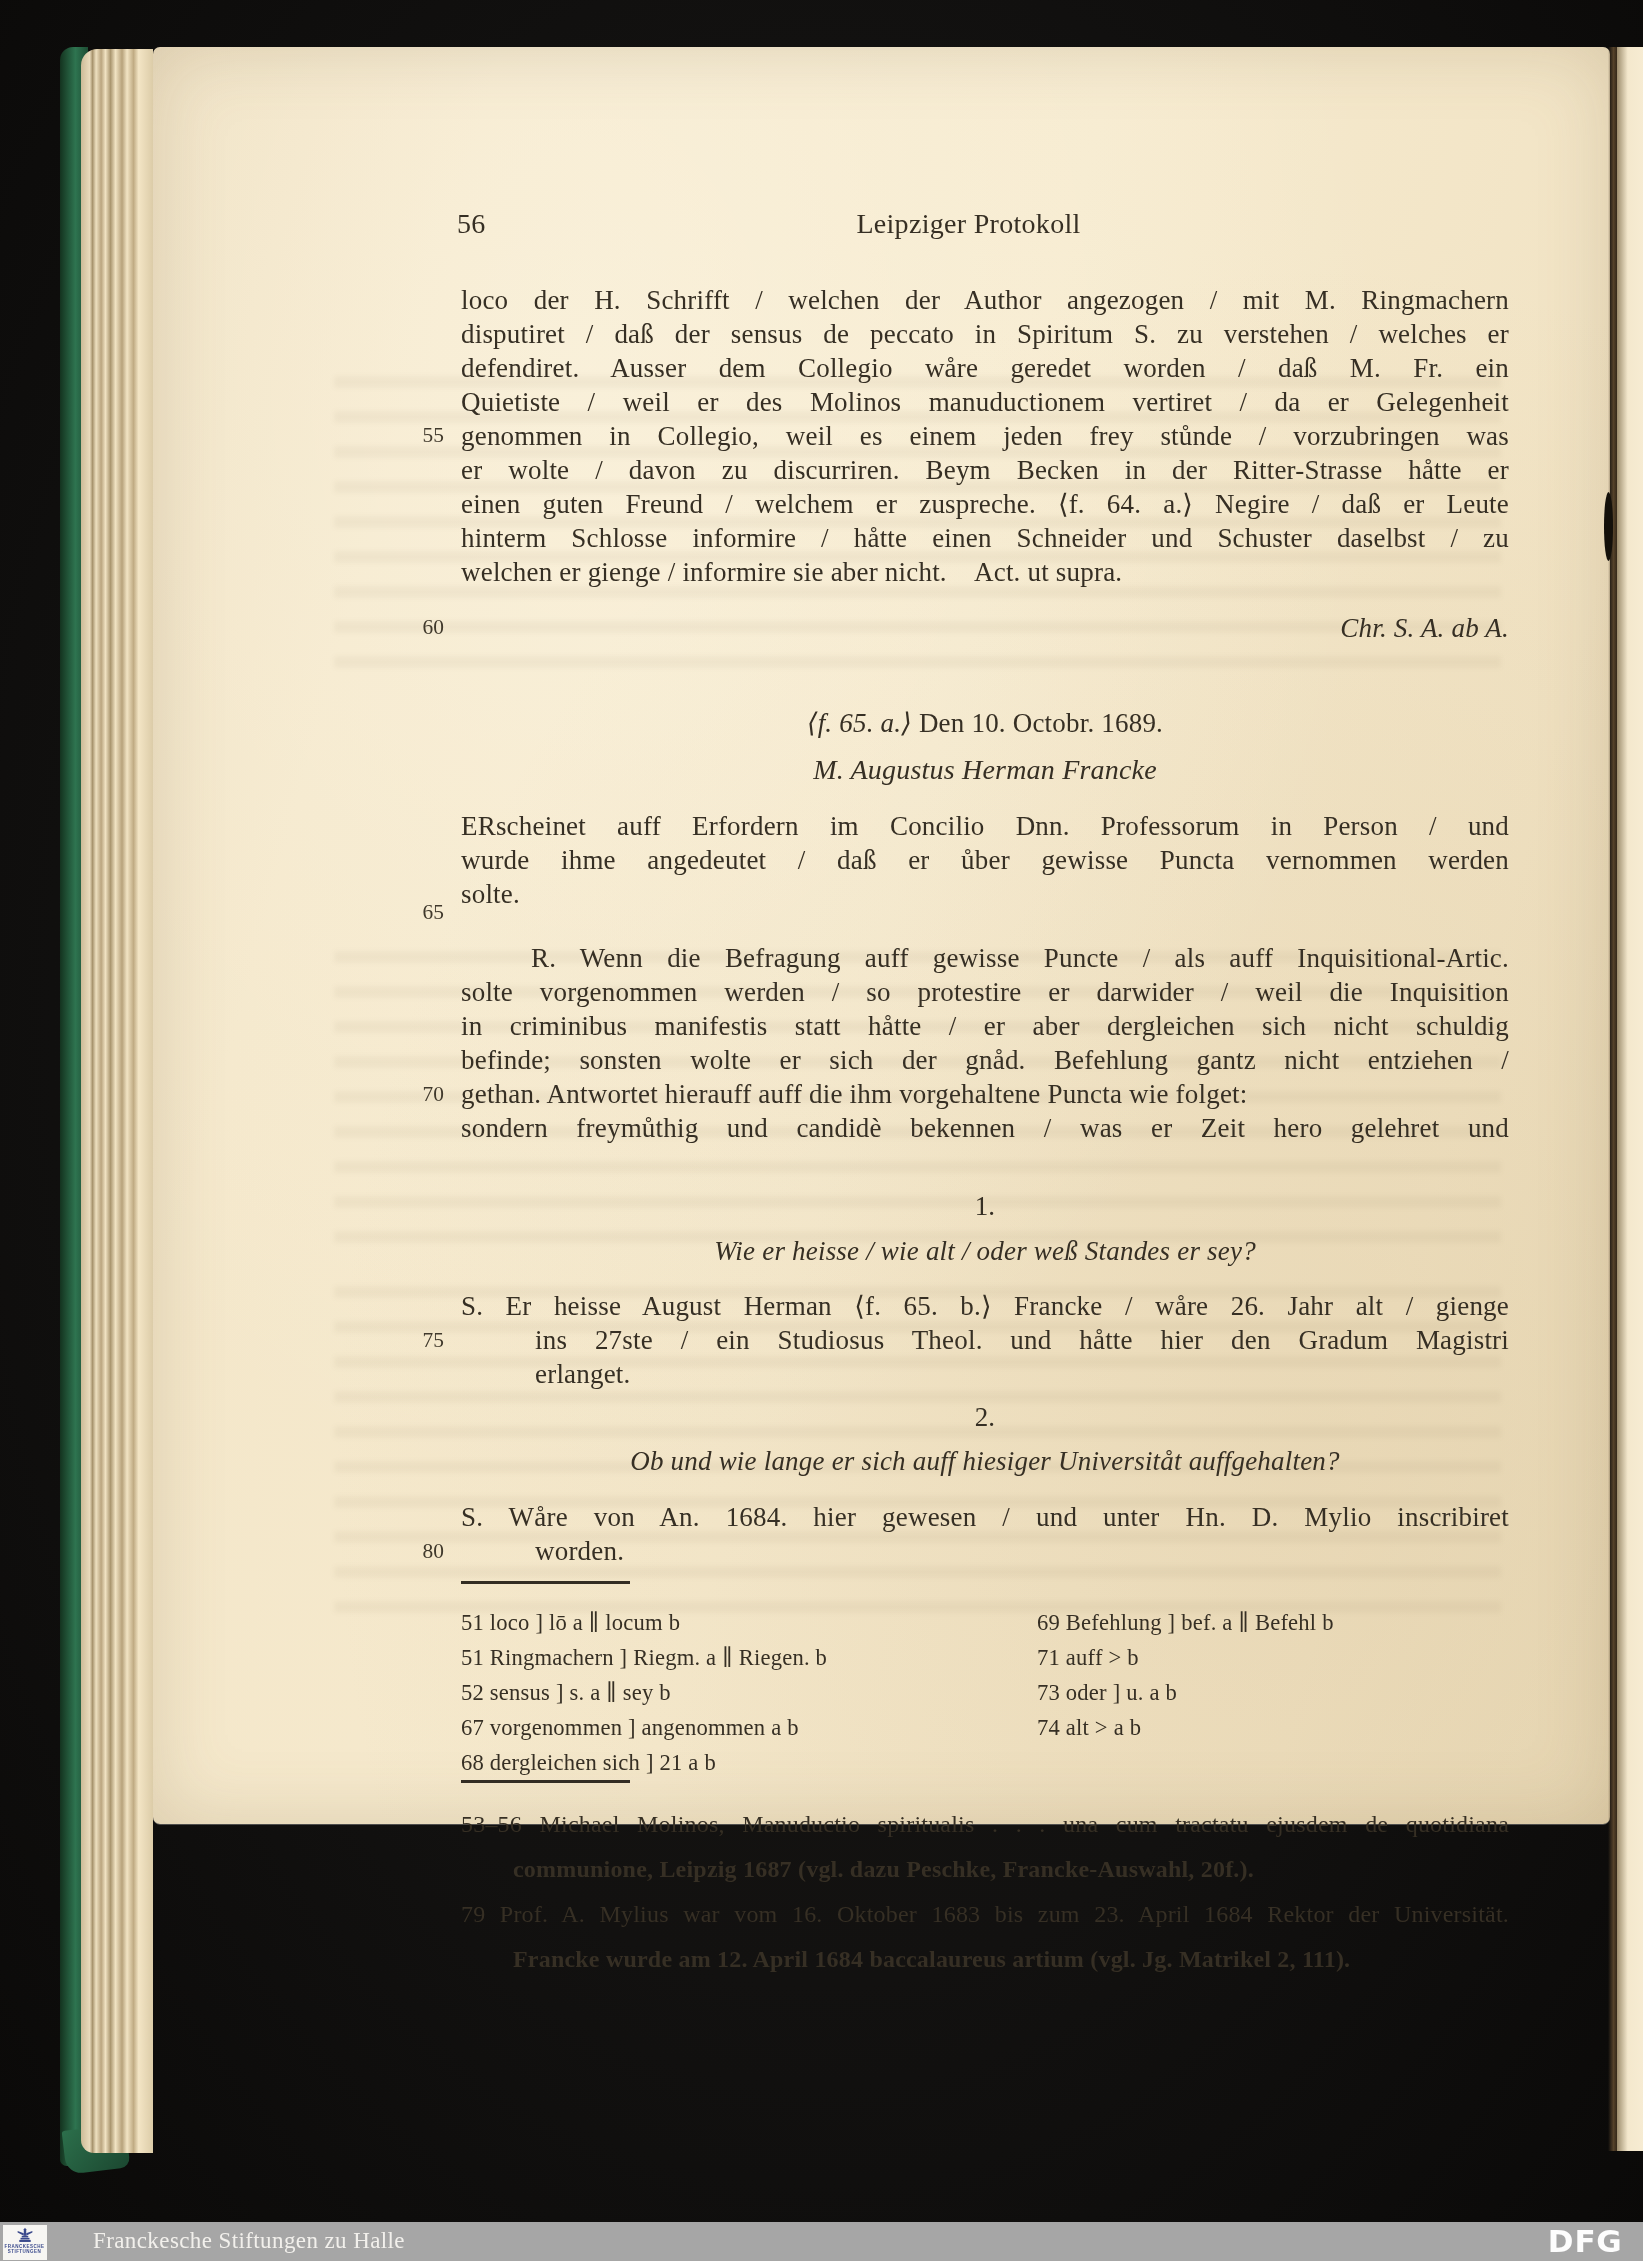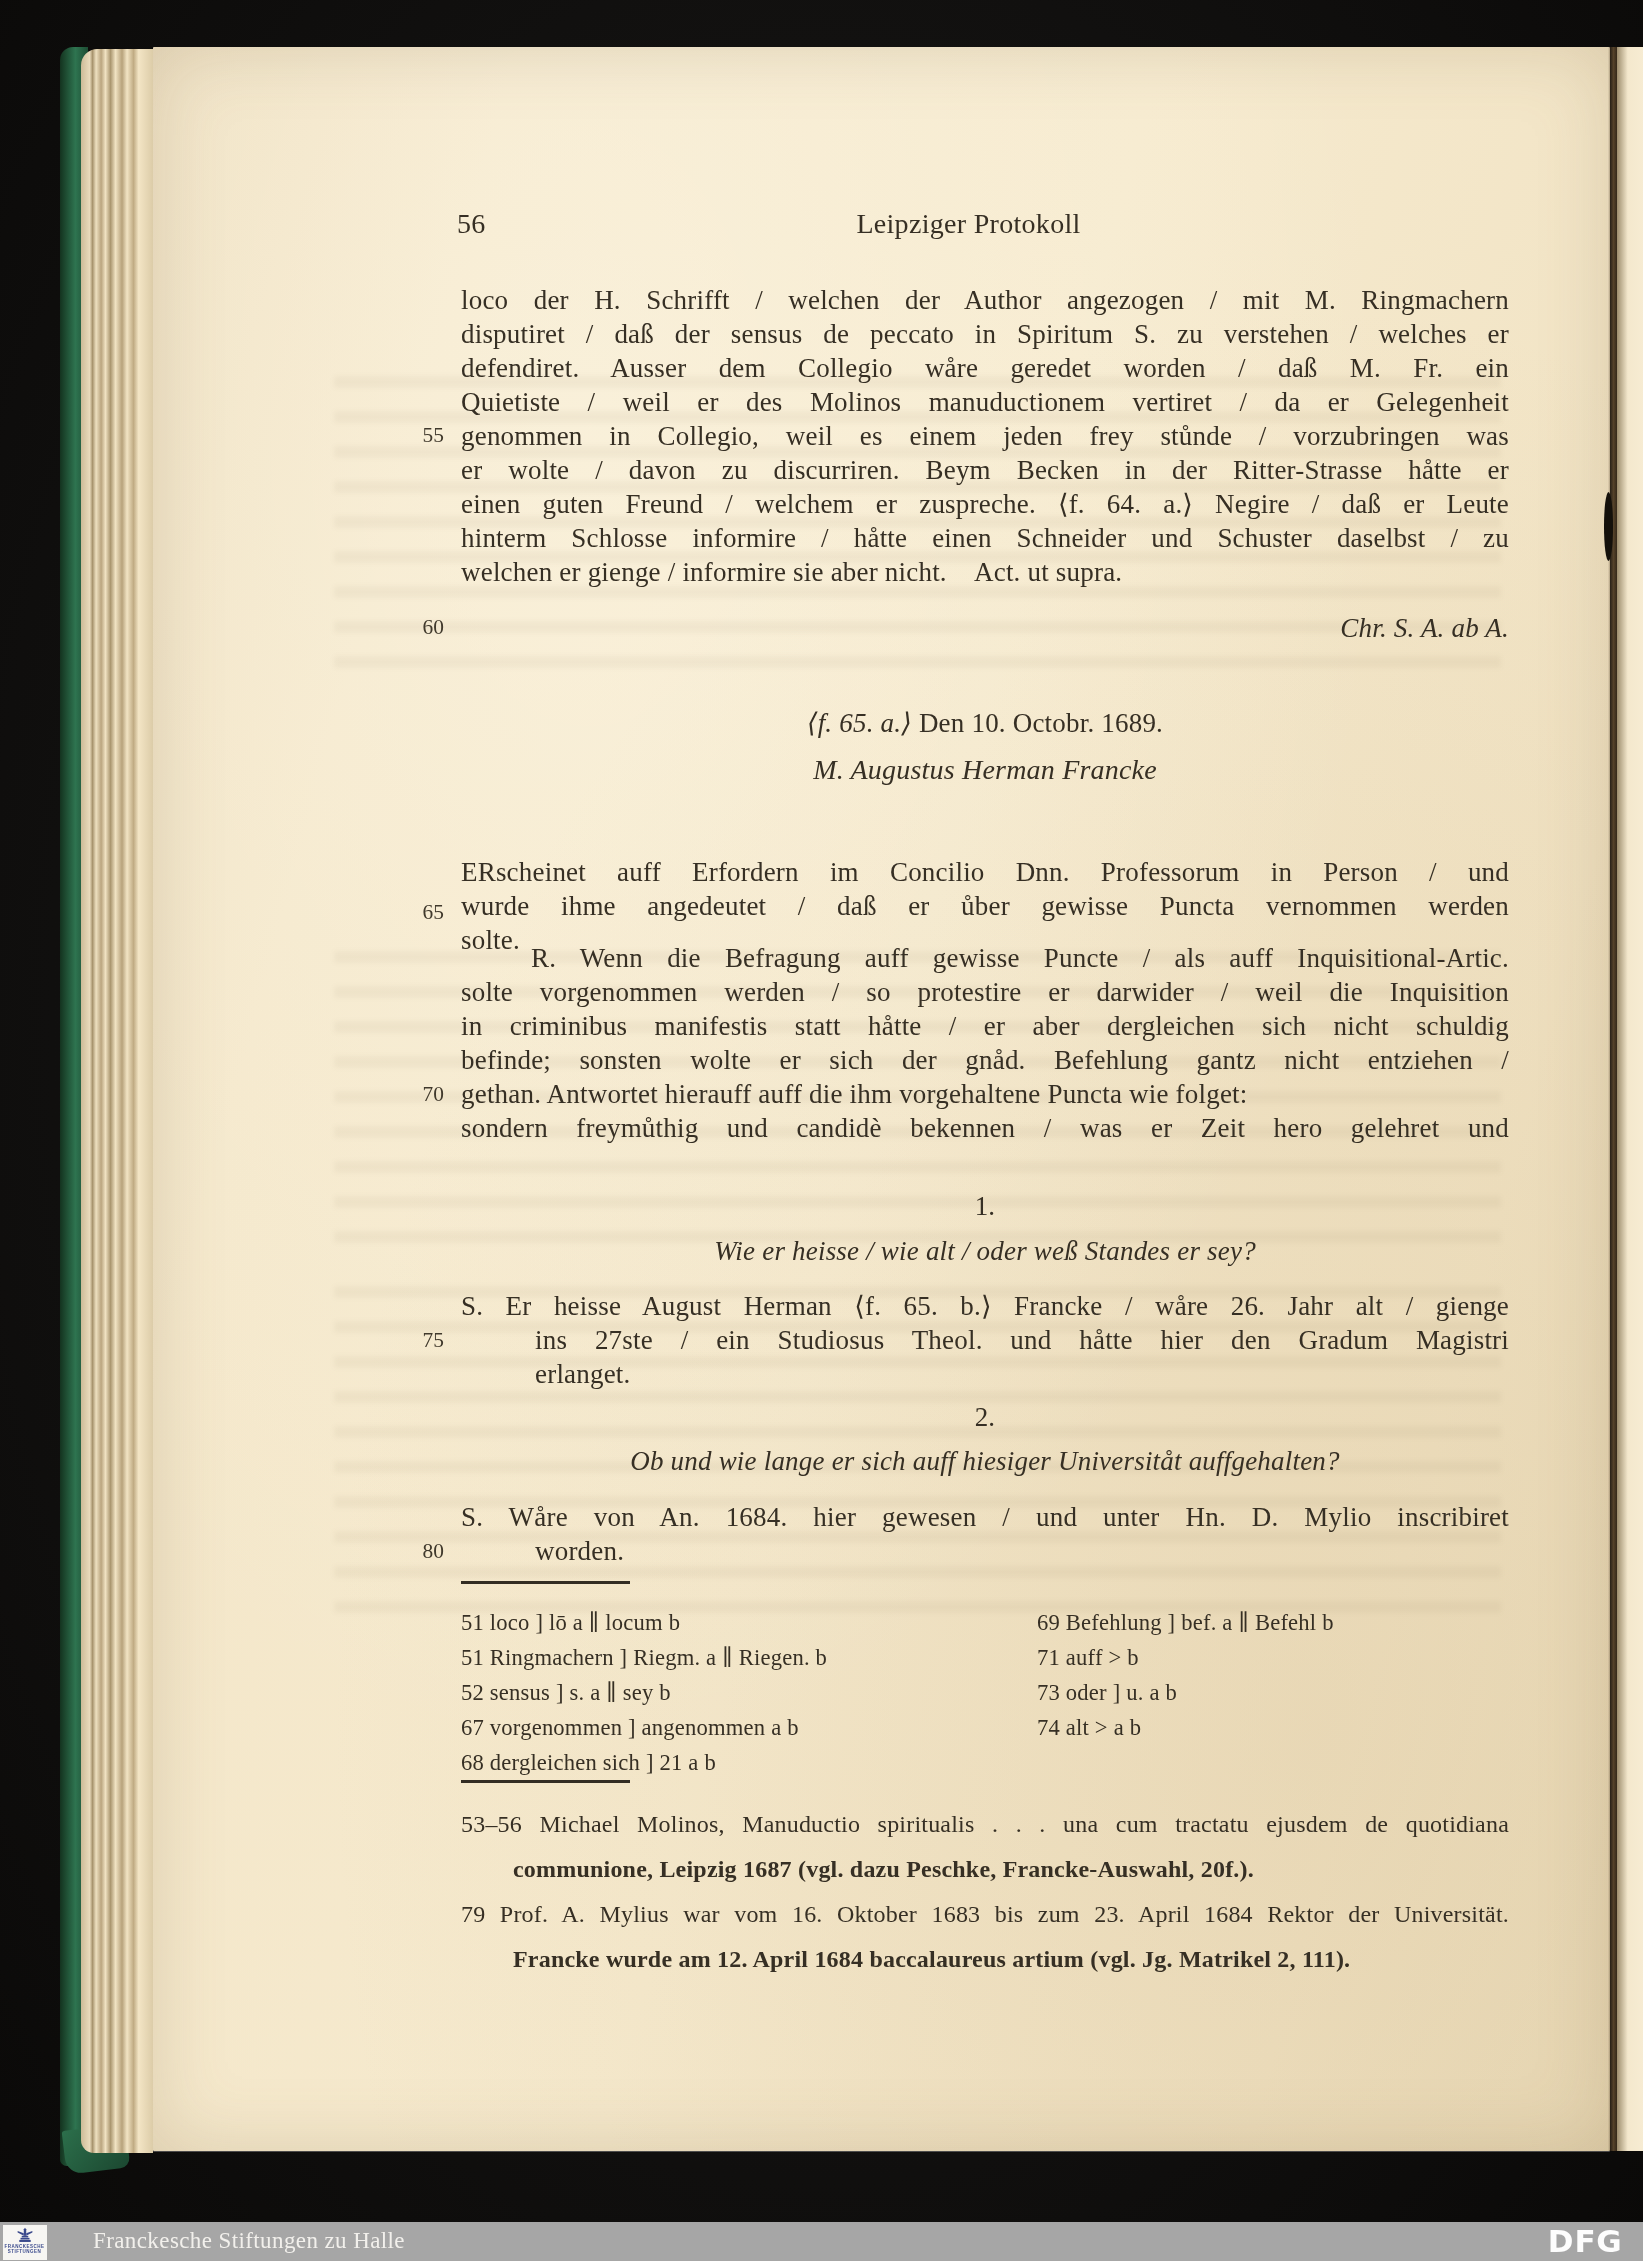--- a/index.html
+++ b/index.html
@@ -9,21 +9,21 @@
   
   .cover-edge{position:absolute;left:60px;top:47px;width:28px;height:2119px;
     background:linear-gradient(90deg,#14331f 0%,#2e7450 55%,#1d4c33 100%);
     border-radius:13px 0 0 6.6px;}
   .cover-corner{position:absolute;left:64px;top:2127px;width:64px;height:44px;
     background:linear-gradient(135deg,#2c6f4b,#1b4730);border-radius:3.3px 3.3px 10px 16.4px;transform:rotate(-7deg);}
   .page-stack{position:absolute;left:81px;top:49px;width:72px;height:2104px;border-radius:16.4px 0 0 13px;
     background:linear-gradient(90deg,#cdbb97 0%,#e9dbbc 12%,#a8946e 16%,#eee0c0 21%,#baa57f 28%,
       #f0e2c2 34%,#ab9770 41%,#f1e3c3 48%,#b7a27b 57%,#f2e4c4 64%,#c0ab83 73%,#f3e5c5 80%,#dccca8 100%);}
   
-  .page{position:absolute;left:153px;top:47px;width:1457px;height:2104px;border-radius:1px;
+  .page{position:absolute;left:153px;top:47px;width:1457px;height:1777px;border-radius:7px;
     background:
       radial-gradient(ellipse at 30% 18%, rgba(255,250,235,.45), rgba(255,250,235,0) 55%),
       radial-gradient(ellipse at 80% 80%, rgba(205,180,135,.25), rgba(205,180,135,0) 60%),
       linear-gradient(105deg,#eedfc0 0%,#f4e7ca 18%,#f6eace 50%,#f1e3c4 82%,#eadbb9 100%);
     box-shadow: inset 0 0 74px rgba(120,95,55,.20), 0 0.8px 0 rgba(255,255,255,.35);}
   .ghost{position:absolute;opacity:.42;filter:blur(2.5px);pointer-events:none;
     background:repeating-linear-gradient(0deg, rgba(125,108,76,0) 0 12.3px, rgba(125,108,76,.15) 12.3px 24px, rgba(125,108,76,0) 24px 35px);}
   
   .gutter-line{position:absolute;left:1608px;top:47px;width:10px;height:2104px;
     background:linear-gradient(90deg, rgba(70,52,28,0) 0%, #55422a 55%, #2b2114 100%);}
@@ -110,21 +110,21 @@
       <div class="ln c">
         <span class="it">⟨f. 65. a.⟩</span>
         <span>Den 10. Octobr. 1689.</span>
       </div>
     </div>
 
     <div class="para tx" style="top:706px;">
       <div class="ln c it" style="font-size:28px;">M. Augustus Herman Francke</div>
     </div>
 
-    <div class="para tx" style="top:808px;">
+    <div class="para tx" style="top:762px;">
       <div class="ln j">ERscheinet auff Erfordern im Concilio Dnn. Professorum in Person / und</div>
       <div class="ln j">wurde ihme angedeutet / daß er ůber gewisse Puncta vernommen werden</div>
       <div class="ln">solte.</div>
     </div>
 
     <div class="para tx" style="top:894px;">
       <div class="ln j i85">R. Wenn die Befragung auff gewisse Puncte / als auff Inquisitional-Artic.</div>
       <div class="ln j">solte vorgenommen werden / so protestire er darwider / weil die Inquisition</div>
       <div class="ln j">in criminibus manifestis statt håtte / er aber dergleichen sich nicht schuldig</div>
       <div class="ln j">befinde; sonsten wolte er sich der gnåd. Befehlung gantz nicht entziehen /</div>

